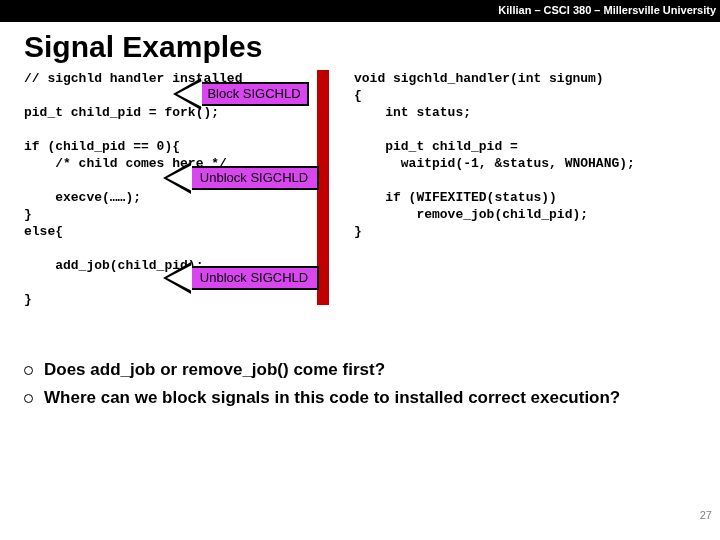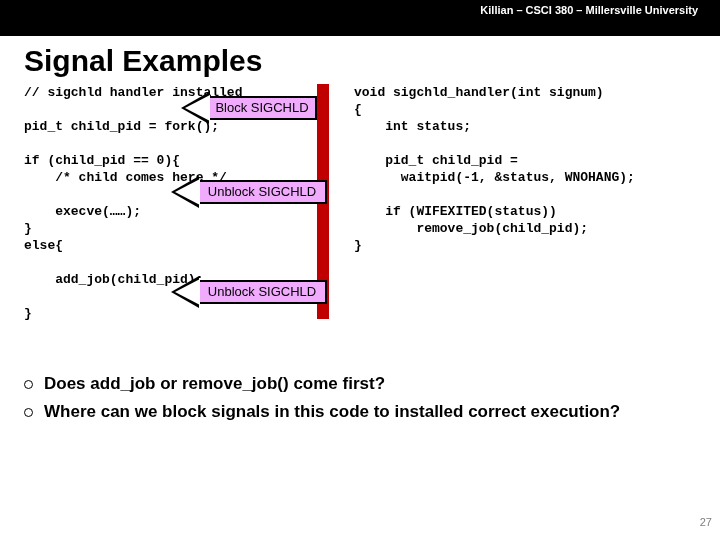--- a/index.html
+++ b/index.html
@@ -6,27 +6,27 @@
   body {
     width: 720px;
     height: 540px;
     background: #fff;
     font-family: "Segoe UI", Arial, sans-serif;
     position: relative;
     overflow: hidden;
   }
   .blackbar {
     width: 100%;
-    height: 36px;
+    height: 22px;
     background: #000;
     color: #fff;
     font-size: 11px;
     font-weight: bold;
     text-align: right;
-    padding: 4px 22px 0 0;
+    padding: 4px 4px 0 0;
   }
   .title {
     font-size: 30px;
     font-weight: bold;
     margin: 8px 8px 6px 24px;
     color: #000;
   }
   .codewrap {
     position: relative;
     margin: 0 24px 8px 24px;
@@ -47,30 +47,29 @@
   .redbar {
     position: absolute;
     left: 293px;
     top: 0;
     width: 12px;
     height: 235px;
     background: #c00000;
   }
   .arrow {
     position: absolute;
-    background: #f0abfc;
+    background: #d946ef;
     border: 2px solid #000;
     font-size: 13px;
     line-height: 14px;
     text-align: left;
     padding: 3px 6px;
     display: flex;
     align-items: center;
     justify-content: center;
-    margin-left: 8px;
   }
   .arrow::before {
     content: "";
     position: absolute;
     left: -28px;
     top: 50%;
     transform: translateY(-50%);
     width: 0; height: 0;
     border-top: 16px solid transparent;
     border-bottom: 16px solid transparent;
@@ -103,21 +102,21 @@
     left: -20px;
     top: 8px;
     width: 7px;
     height: 7px;
     border: 1.5px solid #000;
     border-radius: 50%;
   }
   .pagenum {
     position: absolute;
     right: 8px;
-    bottom: 12px;
+    bottom: 19px;
     font-size: 11px;
     color: #7f7f7f;
   }
 </style>
 </head>
 <body>
 
 <div class="blackbar">Killian – CSCI 380 – Millersville University</div>
 
 <h1 class="title">Signal Examples</h1>

